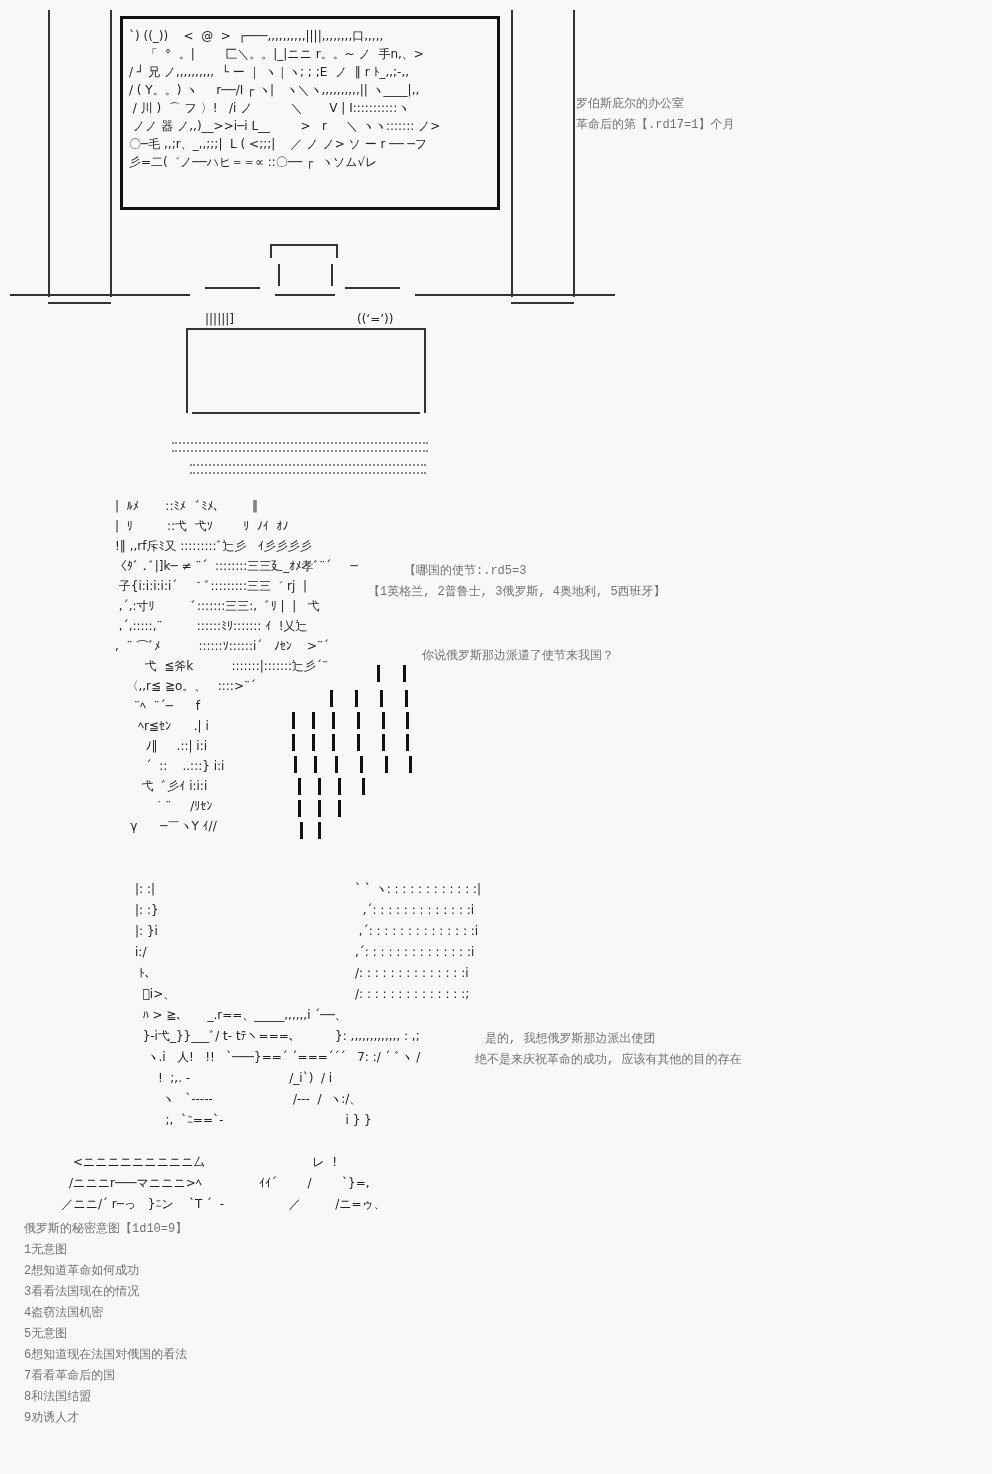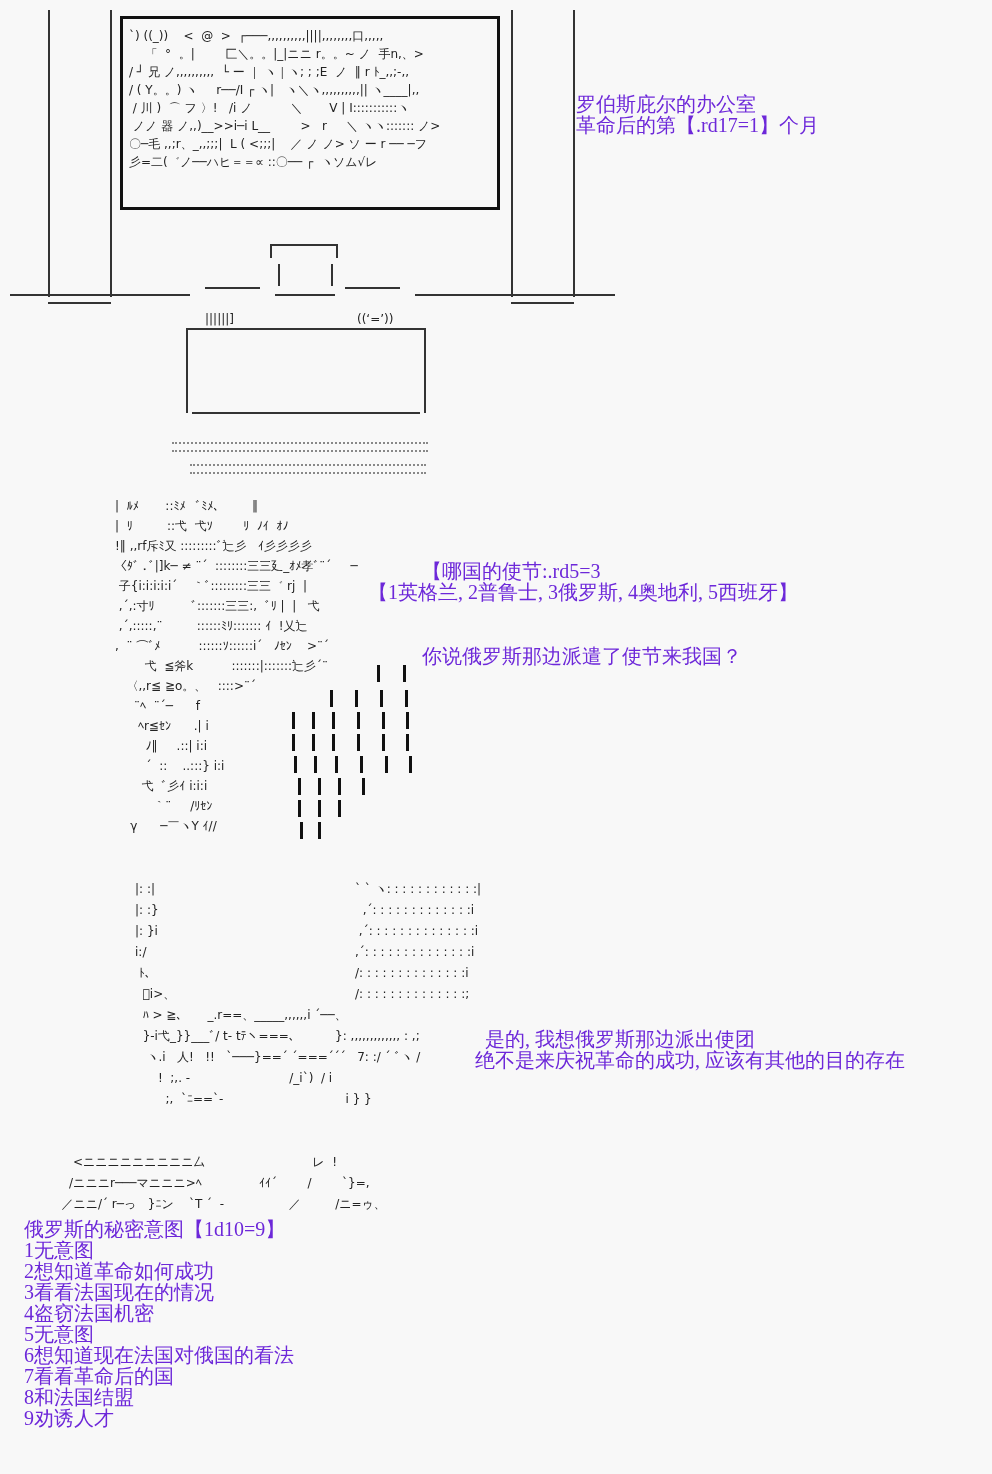--- a/index.html
+++ b/index.html
@@ -1,19 +1,19 @@
 <!DOCTYPE html>
 <html><head>
 <meta charset="utf-8">
 <style>
   html,body{margin:0;padding:0;}
   body{width:992px;height:1474px;background:#f8f8f8;position:relative;overflow:hidden;
        font-family:"DejaVu Sans", sans-serif;color:#111;}
   .aa{position:absolute;white-space:pre;font-family:"DejaVu Sans", sans-serif;font-size:12px;line-height:18px;color:#222;letter-spacing:0px;}
-  .txt{position:absolute;white-space:pre;font-family:Liberation Serif, serif;font-size:20px;line-height:21px;color:#6d28d9;}
+  .txt{position:absolute;white-space:pre;font-family:Liberation Mono, monospace;font-size:12px;line-height:21px;color:#737373;}
   .vline{position:absolute;width:1.5px;background:#333;}
   .hline{position:absolute;height:1.5px;background:#333;}
   .frame{position:absolute;border:3px solid #111;box-sizing:border-box;}
   .bar{position:absolute;width:3px;background:#111;}
   .dots{position:absolute;height:2px;border-top:2px dotted #888;}
 </style>
 </head>
 <body>
 
 <div class="vline" style="left:48px;top:10px;height:287px;"></div>
@@ -109,35 +109,36 @@
 <div class="bar" style="left:298px;top:778px;height:17px;"></div>
 <div class="bar" style="left:318px;top:778px;height:17px;"></div>
 <div class="bar" style="left:338px;top:778px;height:17px;"></div>
 <div class="bar" style="left:362px;top:778px;height:17px;"></div>
 <div class="bar" style="left:298px;top:800px;height:17px;"></div>
 <div class="bar" style="left:318px;top:800px;height:17px;"></div>
 <div class="bar" style="left:338px;top:800px;height:17px;"></div>
 <div class="bar" style="left:300px;top:822px;height:17px;"></div>
 <div class="bar" style="left:318px;top:822px;height:17px;"></div>
 
-<div class="txt" style="left:422px;top:561px;">【哪国的使节:.rd5=3</div>
+<div class="txt" style="left:404px;top:561px;">【哪国的使节:.rd5=3</div>
 <div class="txt" style="left:368px;top:582px;">【1英格兰, 2普鲁士, 3俄罗斯, 4奥地利, 5西班牙】</div>
 <div class="txt" style="left:422px;top:646px;">你说俄罗斯那边派遣了使节来我国？</div>
 
 <div style="position:absolute;left:135px;top:880px;">
   <div class="aa" style="position:relative;height:21px;">|: :|</div>
   <div class="aa" style="position:relative;height:21px;">|: :}</div>
   <div class="aa" style="position:relative;height:21px;">|: }i</div>
   <div class="aa" style="position:relative;height:21px;">i:/</div>
   <div class="aa" style="position:relative;height:21px;"> ﾄ、</div>
   <div class="aa" style="position:relative;height:21px;">  ﾞi&gt;、</div>
   <div class="aa" style="position:relative;height:21px;">  ﾊ &gt; ≧、     _.r==、_____,,,,,,i ´──、</div>
   <div class="aa" style="position:relative;height:21px;">  }-i弋_}}___ﾞ/ t- tﾃヽ===、         }: ,,,,,,,,,,,,, : ,;</div>
   <div class="aa" style="position:relative;height:21px;">   ヽ.i   人!   !!   `───}==´ ´===´´´   7: :/ ´ ﾞヽ /</div>
   <div class="aa" style="position:relative;height:21px;">      !  ;,. -                          /_i`)  / i</div>
+  <div class="aa" style="position:relative;height:21px;">       ヽ   `-----                     /---  /  ヽ:/、</div>
   <div class="aa" style="position:relative;height:21px;">        ;,  `ﾆ==`-                                i } }</div>
 </div>
 <div style="position:absolute;left:50px;top:1153px;">
   <div class="aa" style="position:relative;height:21px;">      &lt;ニニニニニニニニニ厶                            レ  !</div>
   <div class="aa" style="position:relative;height:21px;">     /ニニニr───マニニニ&gt;ﾍ               ｲｲ´        /        `}=,</div>
   <div class="aa" style="position:relative;height:21px;">   ／ニニ/´ r─っ   }ﾆン    `T ´  -                 ／         /ニ=ゥ、</div>
 </div>
 
 <div style="position:absolute;left:355px;top:880px;">
   <div class="aa" style="position:relative;height:21px;">` ` ヽ: : : : : : : : : : : :|</div>

